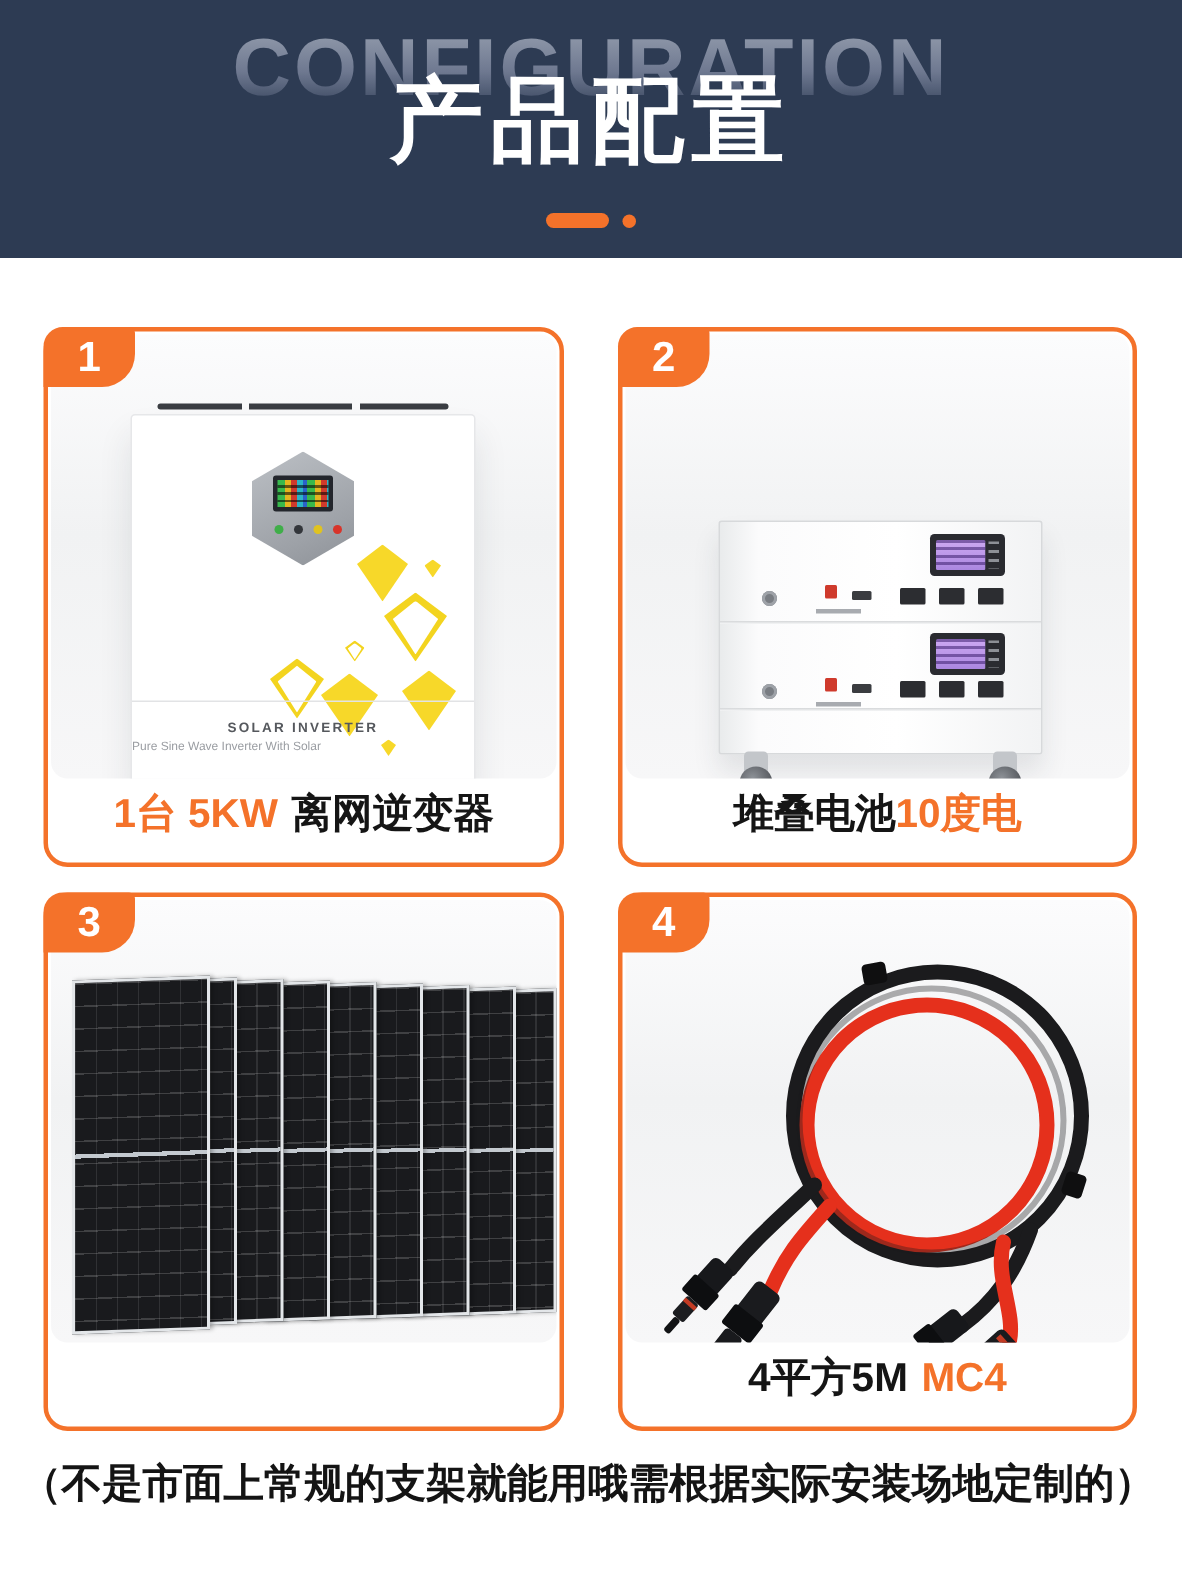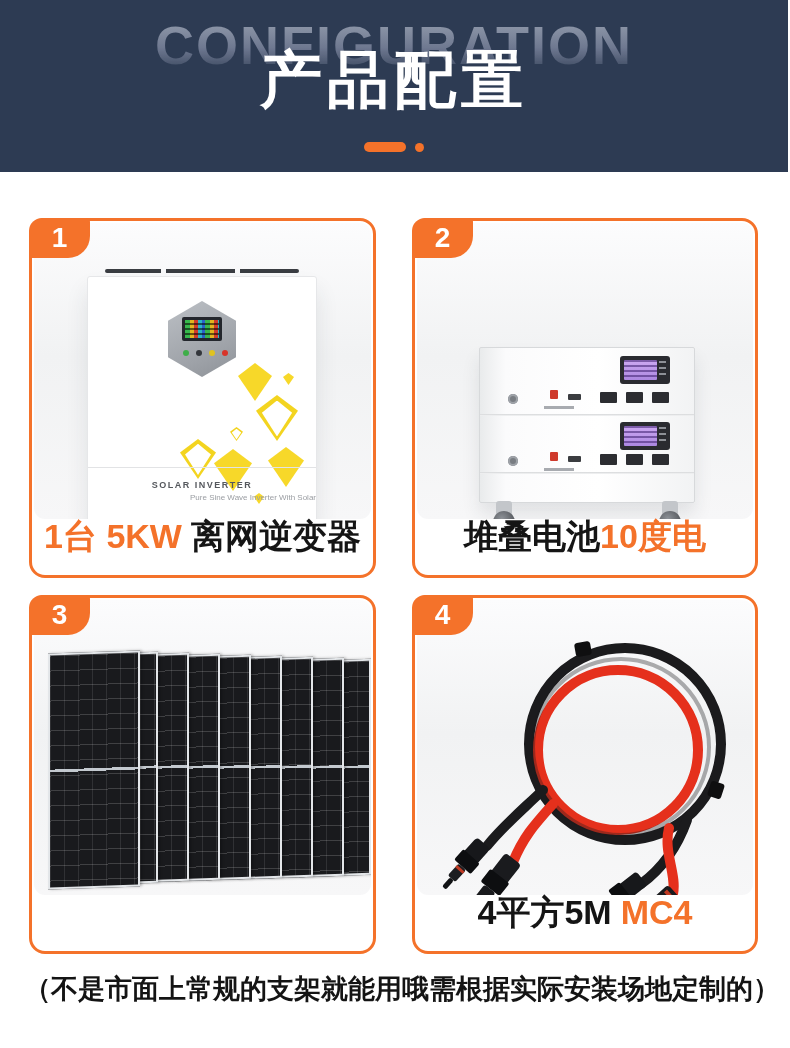--- a/index.html
+++ b/index.html
@@ -24,21 +24,21 @@
   #card1{left:29px;top:218px;width:347px;height:360px;}
   #card2{left:412px;top:218px;width:346px;height:360px;}
   #card3{left:29px;top:595px;width:347px;height:359px;}
   #card4{left:412px;top:595px;width:346px;height:359px;}
   .tab{position:absolute;top:-3px;left:-3px;width:61px;height:40px;background:#f4722a;
     border-radius:13px 4px 22px 0;color:#fff;font-size:28px;font-weight:bold;
     display:flex;align-items:center;justify-content:center;z-index:5;}
   .imgwrap{position:absolute;left:2px;top:2px;right:2px;bottom:56px;border-radius:11px;overflow:hidden;
     background:linear-gradient(180deg,#fcfcfd 0%,#f1f2f3 45%,#f7f7f8 100%);}
   .caption{position:absolute;left:0;right:0;bottom:15px;text-align:center;
-    font-size:34px;font-weight:bold;color:#151515;white-space:nowrap;}
+    font-size:27px;font-weight:bold;color:#151515;white-space:nowrap;}
   .caption .orange{color:#f4722a;}
   .caption .gap{margin-right:9px;}
 
   
   .inverter{position:absolute;left:53px;top:46px;width:230px;height:254px;}
   .inv-vent{position:absolute;top:0;left:18px;right:18px;height:4px;border-radius:2px;
     background:linear-gradient(90deg,#3a3d42 0 29%,transparent 29% 31.5%,#3a3d42 31.5% 67%,transparent 67% 69.5%,#3a3d42 69.5% 100%);}
   .inv-body{position:absolute;top:7px;left:0;right:0;bottom:0;background:#ffffff;
     border:1px solid #e6e7e9;border-radius:3px;box-shadow:0 14px 22px rgba(40,45,60,0.10);}
   .inv-hex{position:absolute;top:24px;left:50%;transform:translateX(-50%);width:68px;height:76px;
@@ -50,21 +50,21 @@
       repeating-linear-gradient(180deg,rgba(0,0,0,0) 0 3px,rgba(0,0,0,0.55) 3px 5px),
       repeating-linear-gradient(90deg,#37b84c 0 5px,#e2b51f 5px 9px,#cf3a2c 9px 13px,#2cb4c6 13px 17px,#2a62c9 17px 20px);}
   .inv-led{position:absolute;width:6px;height:6px;border-radius:50%;top:49px;}
   .gem{position:absolute;background:#f7d829;clip-path:polygon(50% 0,100% 34%,50% 100%,0 34%);}
   .gem.hollow{background:#f3d41f;}
   .gem.hollow::after{content:"";position:absolute;left:14%;top:12%;right:14%;bottom:10%;
     background:#ffffff;clip-path:polygon(50% 0,100% 34%,50% 100%,0 34%);}
   .inv-seam{position:absolute;left:0;right:0;bottom:54px;height:1px;background:#e2e3e5;}
   .inv-label1{position:absolute;bottom:32px;left:0;width:100%;text-align:center;
     font-size:9px;font-weight:bold;letter-spacing:1.5px;color:#55585d;}
-  .inv-label2{position:absolute;bottom:20px;left:0;width:100%;text-align:right;
+  .inv-label2{position:absolute;bottom:20px;left:0;width:100%;text-align:left;
     font-size:8px;color:#9a9da2;}
 
   
   .battery{position:absolute;left:62px;top:124px;width:216px;height:186px;}
   .bat-cab{position:absolute;top:0;left:0;right:0;height:154px;border-radius:2px;
     background:linear-gradient(90deg,#e9ebec 0%,#fbfbfc 12%,#ffffff 55%,#f2f3f4 100%);
     border:1px solid #d7d9db;box-shadow:0 12px 18px rgba(40,45,60,0.10);}
   .bat-seam{position:absolute;left:0;right:0;height:2px;background:linear-gradient(180deg,#d4d6d8,#f5f6f7);}
   .bat-lcd{position:absolute;right:24px;width:50px;height:28px;background:#2a2b30;border-radius:3px;}
   .bat-lcd-screen{position:absolute;left:4px;top:4px;width:33px;height:20px;border-radius:1px;
@@ -92,21 +92,21 @@
       linear-gradient(180deg,transparent 49.2%,#c3c9cf 49.2% 50.4%,transparent 50.4%),
       repeating-linear-gradient(180deg,rgba(255,255,255,0.17) 0 1px,transparent 1px 15px),
       repeating-linear-gradient(90deg,rgba(255,255,255,0.10) 0 1px,transparent 1px 14px);}
 
   
   .cables{position:absolute;left:8px;top:22px;width:324px;height:300px;}
 
   
   .note{position:absolute;left:0;top:966px;width:790px;}
   .note-line1{margin-left:38px;font-size:26px;font-weight:bold;color:#f4722a;white-space:nowrap;}
-  .note-line2{margin-left:24px;margin-top:5px;font-size:27px;font-weight:bold;color:#141414;white-space:nowrap;}
+  .note-line2{margin-left:14px;margin-top:5px;font-size:27px;font-weight:bold;color:#141414;white-space:nowrap;}
 </style>
 </head>
 <body>
 
 <div class="page">
 
   <div class="banner">
     <div class="title-en">CONFIGURATION</div>
     <div class="title-cn">产品配置</div>
     <div class="dashes">

